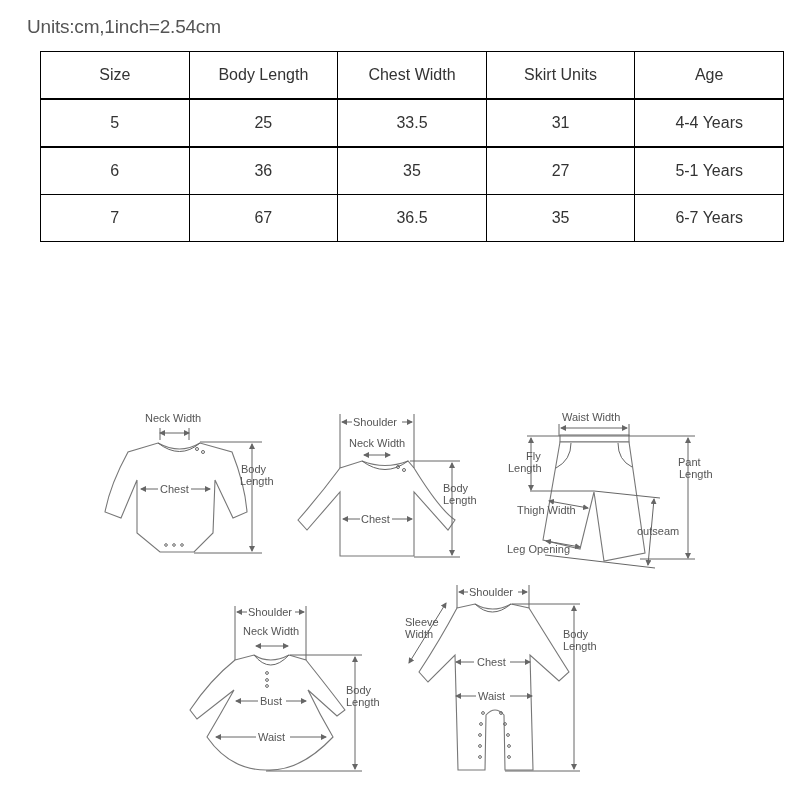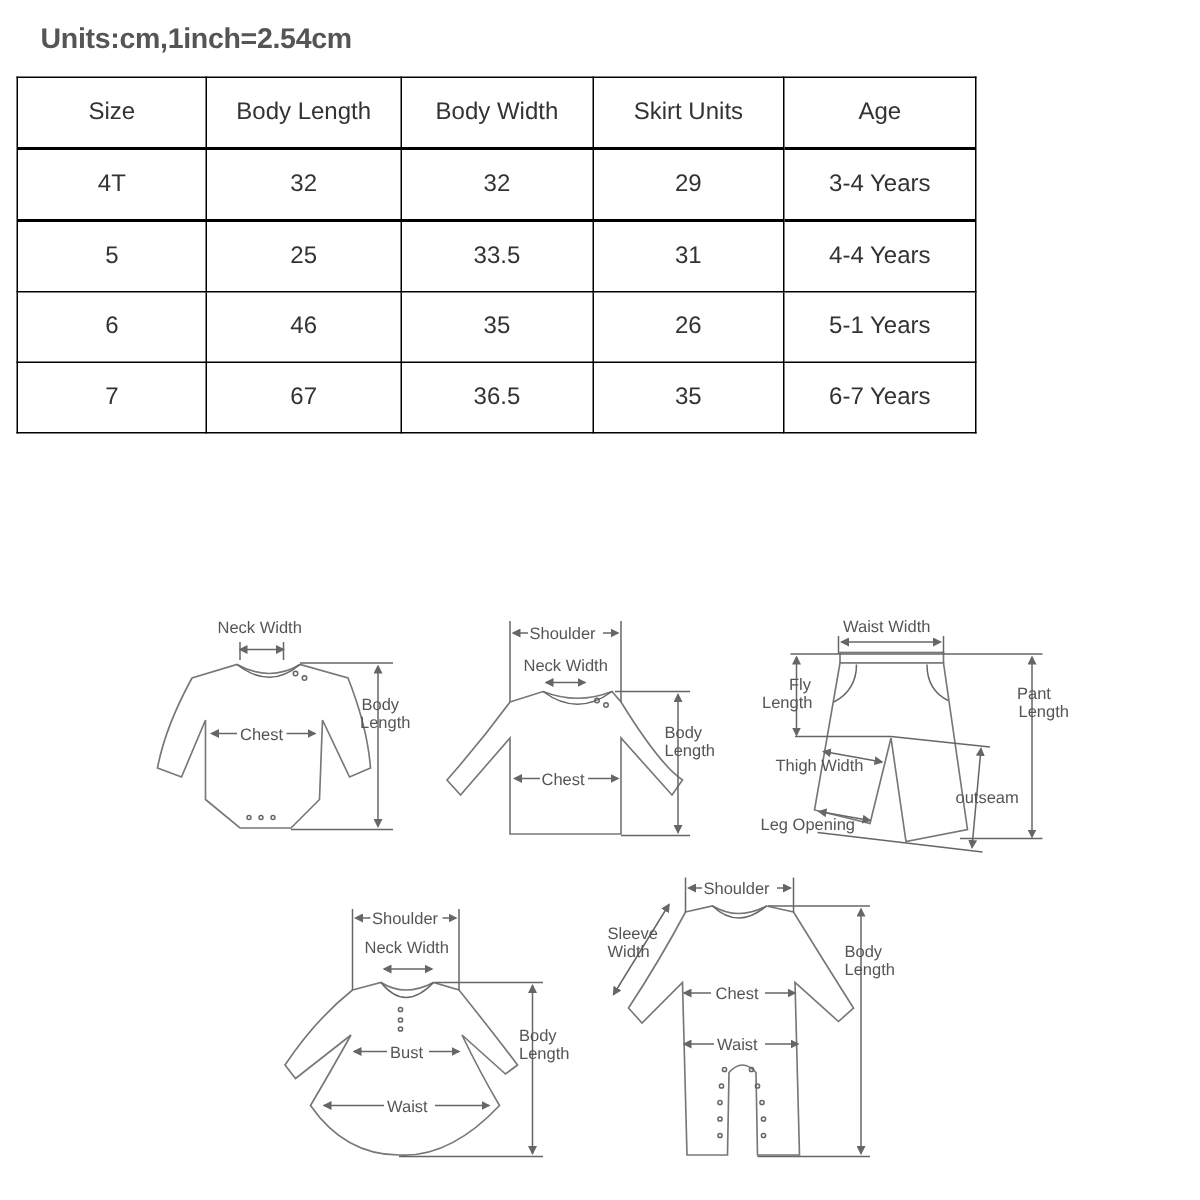--- a/index.html
+++ b/index.html
@@ -1,63 +1,56 @@
 <!DOCTYPE html>
 <html><head>
 <meta charset="utf-8">
 <style>
   html, body { margin: 0; padding: 0; background: #ffffff; }
   body { width: 800px; height: 800px; position: relative; overflow: hidden;
          font-family: "Liberation Sans", sans-serif; color: #333; }
-  .units { position: absolute; left: 27px; top: 16px; font-size: 19px; font-weight: bold; color: #555; letter-spacing: -0.2px; }
-  table.size-table { position: absolute; left: 11px; top: 51px; border-collapse: collapse; width: 640px; }
+  .units { position: absolute; left: 27px; top: 16px; font-size: 19px; font-weight: normal; color: #555; letter-spacing: -0.2px; }
+  table.size-table { position: absolute; left: 40px; top: 51px; border-collapse: collapse; width: 744px; }
   table.size-table td, table.size-table th { border: 1px solid #000; text-align: center; font-weight: normal;
         font-size: 16px; color: #333; height: 46px; padding: 0; width: 148px; }
   table.size-table thead th { border-bottom: 2px solid #000; }
   table.size-table tbody tr:first-child td { border-bottom: 2px solid #000; }
   .diagram { position: absolute; left: 0; top: 0; }
   svg text { font-family: "Liberation Sans", sans-serif; font-size: 11px; fill: #555; }
   .ln { stroke: #666; stroke-width: 1; fill: none; }
   .gm { stroke: #777; stroke-width: 1.1; fill: #fff; }
 </style>
 </head>
 <body>
 
 <div class="units">Units:cm,1inch=2.54cm</div>
 
 <table class="size-table">
   <thead>
     <tr>
       <th>Size</th>
       <th>Body Length</th>
-      <th>Body Width</th>
+      <th>Chest Width</th>
       <th>Skirt Units</th>
       <th>Age</th>
     </tr>
   </thead>
   <tbody>
-    <tr>
-      <td>4T</td>
-      <td>32</td>
-      <td>32</td>
-      <td>29</td>
-      <td>3-4 Years</td>
-    </tr>
     <tr>
       <td>5</td>
       <td>25</td>
       <td>33.5</td>
       <td>31</td>
       <td>4-4 Years</td>
     </tr>
     <tr>
       <td>6</td>
-      <td>46</td>
+      <td>36</td>
       <td>35</td>
-      <td>26</td>
+      <td>27</td>
       <td>5-1 Years</td>
     </tr>
     <tr>
       <td>7</td>
       <td>67</td>
       <td>36.5</td>
       <td>35</td>
       <td>6-7 Years</td>
     </tr>
   </tbody>

